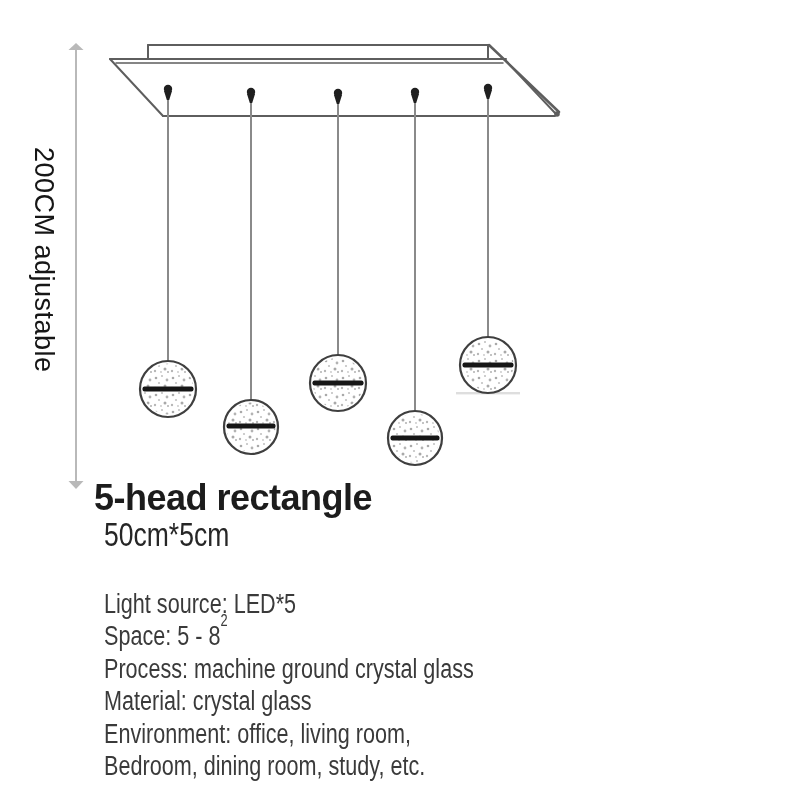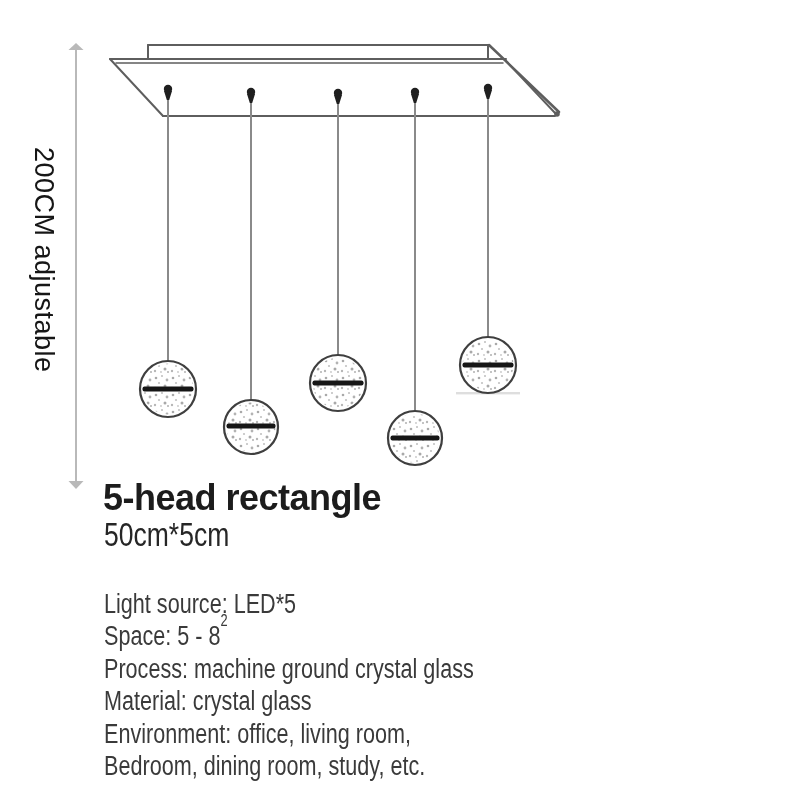--- a/index.html
+++ b/index.html
@@ -8,21 +8,21 @@
     overflow:hidden;font-family:"Liberation Sans",sans-serif;
   }
   .drawing{position:absolute;left:0;top:0;}
   .dim-label{
     position:absolute;left:30px;top:147px;
     writing-mode:vertical-rl;
     font-size:27px;color:#161616;letter-spacing:.5px;line-height:1;
     white-space:nowrap;
   }
   .title{
-    position:absolute;left:103px;top:480px;
+    position:absolute;left:94px;top:480px;
     font-size:36px;font-weight:bold;color:#1c1c1c;
     letter-spacing:-.5px;line-height:1;white-space:nowrap;
   }
   .size{
     position:absolute;left:104px;top:517px;
     font-size:34px;color:#262626;line-height:1;white-space:nowrap;
     transform:scaleX(.78);transform-origin:0 0;
   }
   .specs{
     position:absolute;left:104px;top:588px;width:620px;

